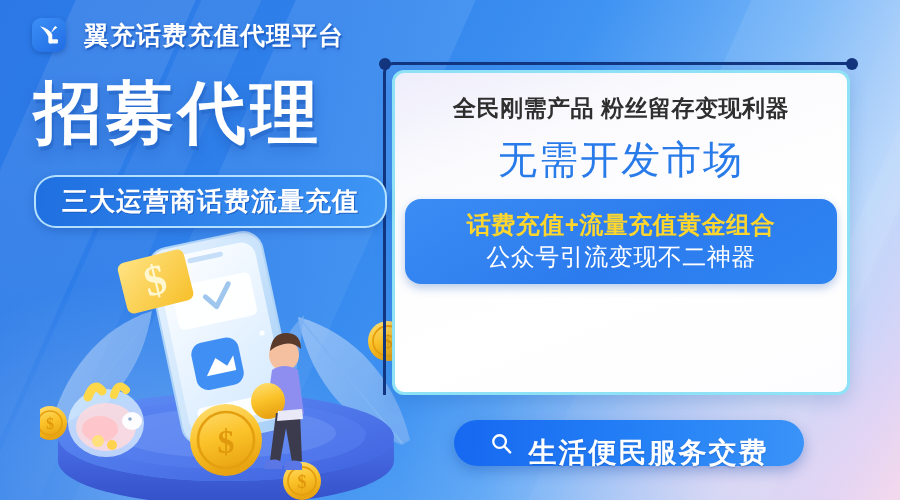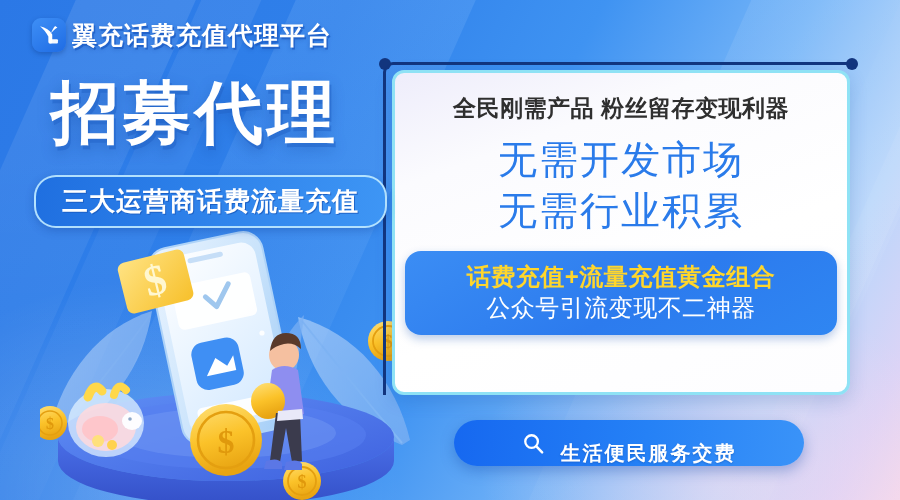--- a/index.html
+++ b/index.html
@@ -20,39 +20,39 @@
   .s2{left:90px;top:-160px;width:60px;height:820px;background:linear-gradient(180deg,rgba(255,255,255,.30),rgba(255,255,255,0));}
   .s3{left:180px;top:-180px;width:180px;height:880px;background:linear-gradient(180deg,rgba(160,205,255,.45),rgba(255,255,255,0));opacity:.45;}
   .s4{left:640px;top:-200px;width:150px;height:900px;background:linear-gradient(180deg,rgba(255,255,255,.35),rgba(255,255,255,.05));}
   .s5{left:790px;top:-220px;width:90px;height:940px;background:linear-gradient(180deg,rgba(255,255,255,.42),rgba(255,255,255,.04));}
   .s6{left:845px;top:-220px;width:40px;height:940px;background:linear-gradient(180deg,rgba(255,255,255,.30),rgba(255,255,255,0));}
   .glow-bl{position:absolute;left:-120px;bottom:-200px;width:520px;height:420px;border-radius:50%;
     background:radial-gradient(closest-side,rgba(255,255,255,.22),rgba(255,255,255,0));}
   .glow-br{position:absolute;right:-60px;bottom:-150px;width:480px;height:360px;border-radius:50%;
     background:radial-gradient(closest-side,rgba(255,215,235,.45),rgba(255,215,235,0));}
   
-  .logo-row{position:absolute;left:32px;top:18px;display:flex;align-items:center;gap:6px;z-index:7;}
+  .logo-row{position:absolute;left:32px;top:18px;display:flex;align-items:center;gap:18px;z-index:7;}
   .logo-mark{
     width:34px;height:34px;border-radius:9px;
     background:linear-gradient(145deg,#3e8ff6,#1f6ce4);
     box-shadow:0 2px 5px rgba(10,50,120,.35);
     position:relative;flex:none;
   }
   .logo-mark .wing{
     position:absolute;left:50%;top:50%;transform:translate(-50%,-52%);
     width:26px;height:26px;
   }
   .logo-text{
     font-size:25px;font-weight:bold;color:#ffffff;letter-spacing:1px;
     text-shadow:1.5px 1.5px 0 rgba(30,95,200,.85),0 2px 4px rgba(20,70,160,.4);
     white-space:nowrap;
   }
   
   .headline{
-    position:absolute;left:51px;top:78px;z-index:7;
+    position:absolute;left:34px;top:78px;z-index:7;
     font-size:68px;font-weight:bold;color:#ffffff;letter-spacing:4px;
     line-height:1;white-space:nowrap;
     text-shadow:2px 4px 0 rgba(35,100,200,.55),0 6px 14px rgba(15,60,150,.35);
   }
   .subpill{
     position:absolute;left:34px;top:175px;z-index:7;
     display:inline-flex;align-items:center;justify-content:center;
     padding:7px 26px;border-radius:22px;
     background:linear-gradient(100deg,#1f6fe0,#3e96f5);
     border:2px solid rgba(190,232,255,.92);
@@ -110,21 +110,21 @@
   
   .cta{
     position:absolute;left:454px;top:420px;z-index:7;
     display:flex;align-items:center;justify-content:center;gap:16px;
     width:350px;height:46px;border-radius:24px;
     background:linear-gradient(95deg,#1668f0 0%,#2581f6 55%,#3a93f8 100%);
     box-shadow:0 5px 14px rgba(15,70,170,.35);
   }
   .cta .mag{width:23px;height:23px;flex:none;}
   .cta-label{
-    font-size:20px;font-weight:bold;color:#ffffff;letter-spacing:2px;white-space:nowrap;
+    font-size:28px;font-weight:bold;color:#ffffff;letter-spacing:2px;white-space:nowrap;
     text-shadow:0 1px 2px rgba(10,60,150,.35);
     margin-top:20px;
   }
 </style>
 </head>
 <body>
 
 <div class="banner">
 
   <div class="streaks">
@@ -270,21 +270,20 @@
     <circle cx="222" cy="118" r="2.6" fill="#ffffff" opacity=".9"></circle>
   </svg>
 
   <div class="frame-line"></div>
   <div class="frame-dot"></div>
   <div class="frame-dot right"></div>
 
   <div class="card">
     <div class="card-line1">全民刚需产品 粉丝留存变现利器</div>
     <div class="card-blue">无需开发市场</div>
-    <div class="card-blue">无需行业积累</div>
 
     <div class="highlight-box">
       <div class="hl-yellow">话费充值+流量充值黄金组合</div>
       <div class="hl-white">公众号引流变现不二神器</div>
     </div>
   </div>
 
   <div class="cta">
     <svg class="mag" viewBox="0 0 24 24">
       <circle cx="10" cy="10" r="6.6" fill="none" stroke="#ffffff" stroke-width="2.4"></circle>

